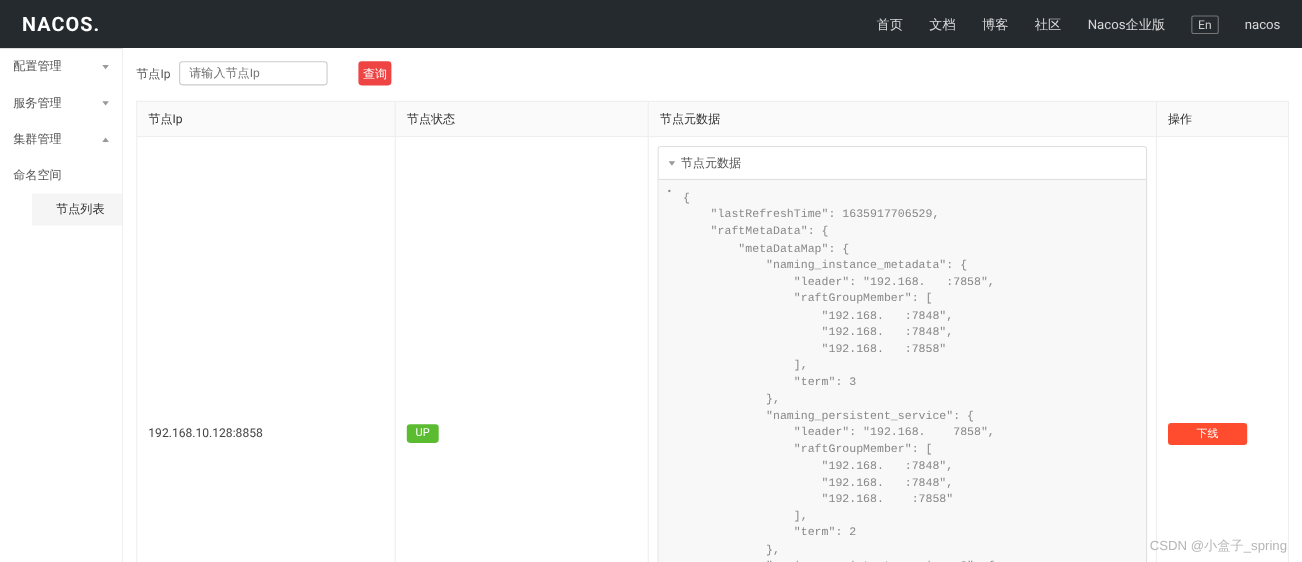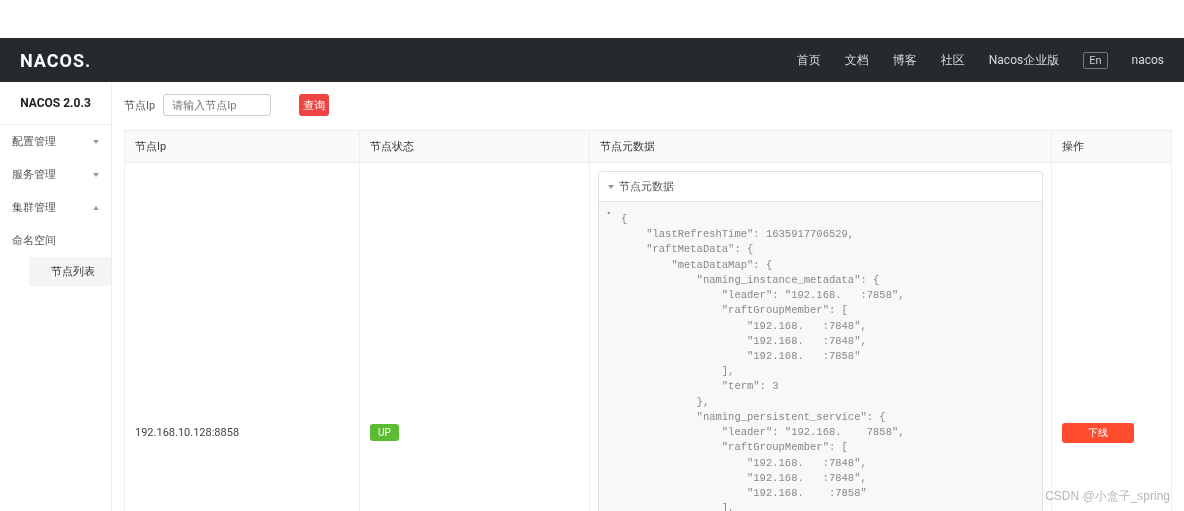--- a/index.html
+++ b/index.html
@@ -1,37 +1,37 @@
 <!DOCTYPE html>
 <html><head>
   <meta charset="utf-8">
   <style>
     * { margin: 0; padding: 0; box-sizing: border-box; }
     body { font-family: -apple-system, BlinkMacSystemFont, "Segoe UI", Roboto, "Helvetica Neue", Arial, sans-serif; font-size: 12px; color: #333; background: #fff; }
     
-    .header { background: #252A2F; height: 44px; display: flex; align-items: center; padding: 0 20px; color: #fff; justify-content: space-between; margin-top: 38px; }
+    .header { background: #252A2F; height: 44px; display: flex; align-items: center; padding: 0 20px; color: #fff; justify-content: space-between; }
     .logo { font-size: 18px; font-weight: 700; letter-spacing: 1px; display: flex; align-items: baseline; }
     .logo .dot { color: #fff; }
     .nav { display: flex; align-items: center; gap: 24px; font-size: 12px; }
     .nav a { color: #d9d9d9; text-decoration: none; }
     .en-badge { border: 1px solid #777; padding: 1px 5px; border-radius: 2px; font-size: 11px; color: #ccc; }
     
     .container { display: flex; height: calc(511px - 44px); }
     
     .sidebar { width: 112px; background: #fff; border-right: 1px solid #eee; }
     .version { padding: 14px 0; text-align: center; font-weight: 700; font-size: 12px; color: #222; border-bottom: 1px solid #f0f0f0; }
     .side-item { padding: 9px 12px; font-size: 11px; color: #555; display: flex; justify-content: space-between; align-items: center; cursor: pointer; text-align: right; }
     .side-sub { padding: 7px 12px 7px 22px; font-size: 11px; color: #333; background: #f5f5f5; cursor: pointer; margin-left: 29px; }
     .chev { width: 0; height: 0; border-left: 3px solid transparent; border-right: 3px solid transparent; border-top: 4px solid #999; }
     .chev-up { width: 0; height: 0; border-left: 3px solid transparent; border-right: 3px solid transparent; border-bottom: 4px solid #999; }
     
     .main { flex: 1; padding: 12px; overflow: auto; background: #fff; }
     .toolbar { display: flex; align-items: center; gap: 8px; margin-bottom: 14px; }
     .toolbar-label { font-size: 11px; color: #555; }
-    .search-input { border: 1px solid #ccc; border-radius: 3px; padding: 4px 8px; font-size: 11px; width: 108px; height: 22px; }
+    .search-input { border: 1px solid #ccc; border-radius: 3px; padding: 4px 8px; font-size: 11px; width: 135px; height: 22px; }
     .btn-primary { background: #ef4444; color: #fff; border: none; border-radius: 3px; padding: 4px 4px; font-size: 11px; cursor: pointer; height: 22px; margin-left: 20px; }
     
     .table { width: 100%; border-collapse: collapse; border: 1px solid #eee; table-layout: fixed; }
     .table th { font-weight: 400; font-size: 11px; color: #333; text-align: left; padding: 8px 10px; border-bottom: 1px solid #eee; border-right: 1px solid #eee; background: #fafafa; }
     .table td { font-size: 11px; color: #444; padding: 10px; border-right: 1px solid #eee; vertical-align: middle; }
     .col-ip { width: 235px; }
     .col-status { width: 230px; }
     .col-op { width: 120px; }
     
     .badge-up { display: inline-block; background: #5BBB31; color: #fff; padding: 3px 8px; border-radius: 3px; font-size: 10px; }
@@ -61,21 +61,20 @@
     <a>社区</a>
     <a>Nacos企业版</a>
     <span class="en-badge">En</span>
     <a>nacos</a>
   </div>
 </div>
 
 <div class="container">
 
   <div class="sidebar">
-    <div class="version">NACOS 2.0.3</div>
     <div class="side-item">
       <span>配置管理</span>
       <span class="chev"></span>
     </div>
     <div class="side-item">
       <span>服务管理</span>
       <span class="chev"></span>
     </div>
     <div class="side-item">
       <span>集群管理</span>

